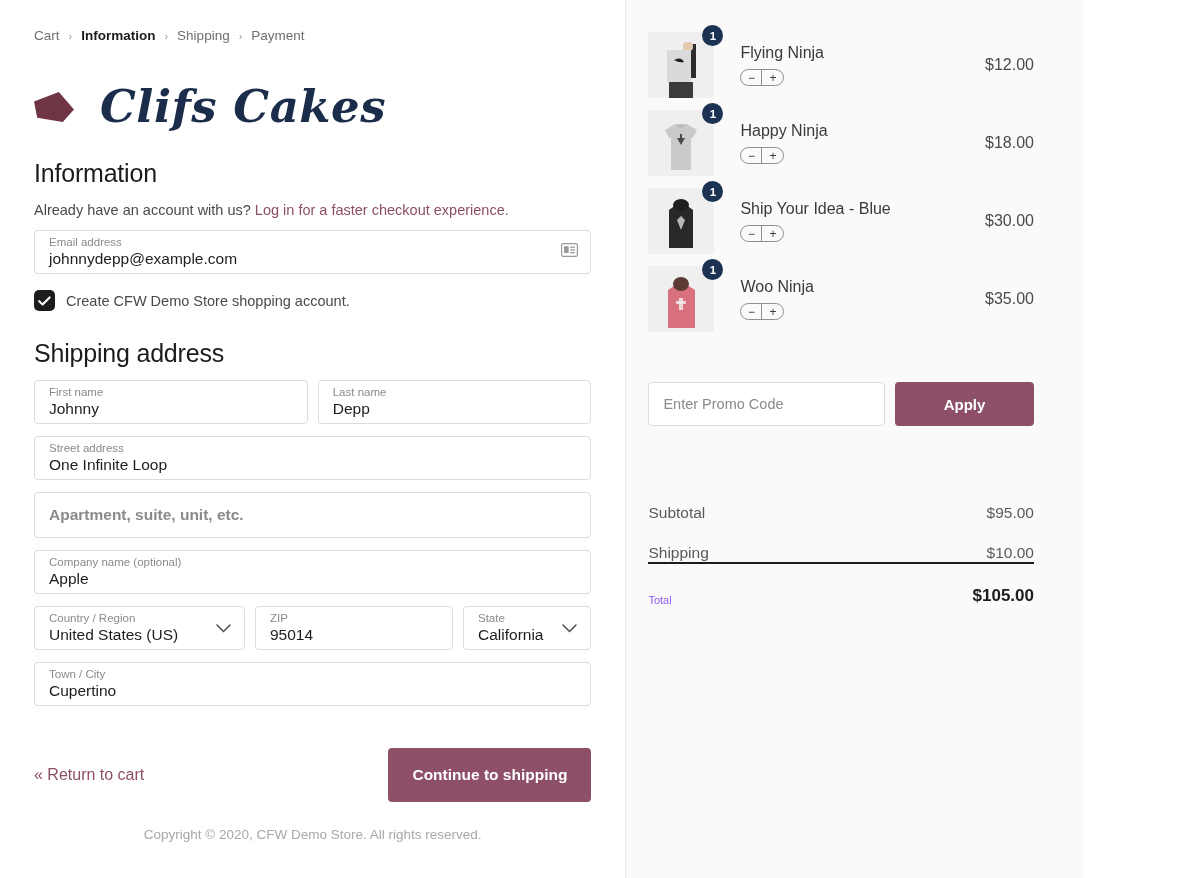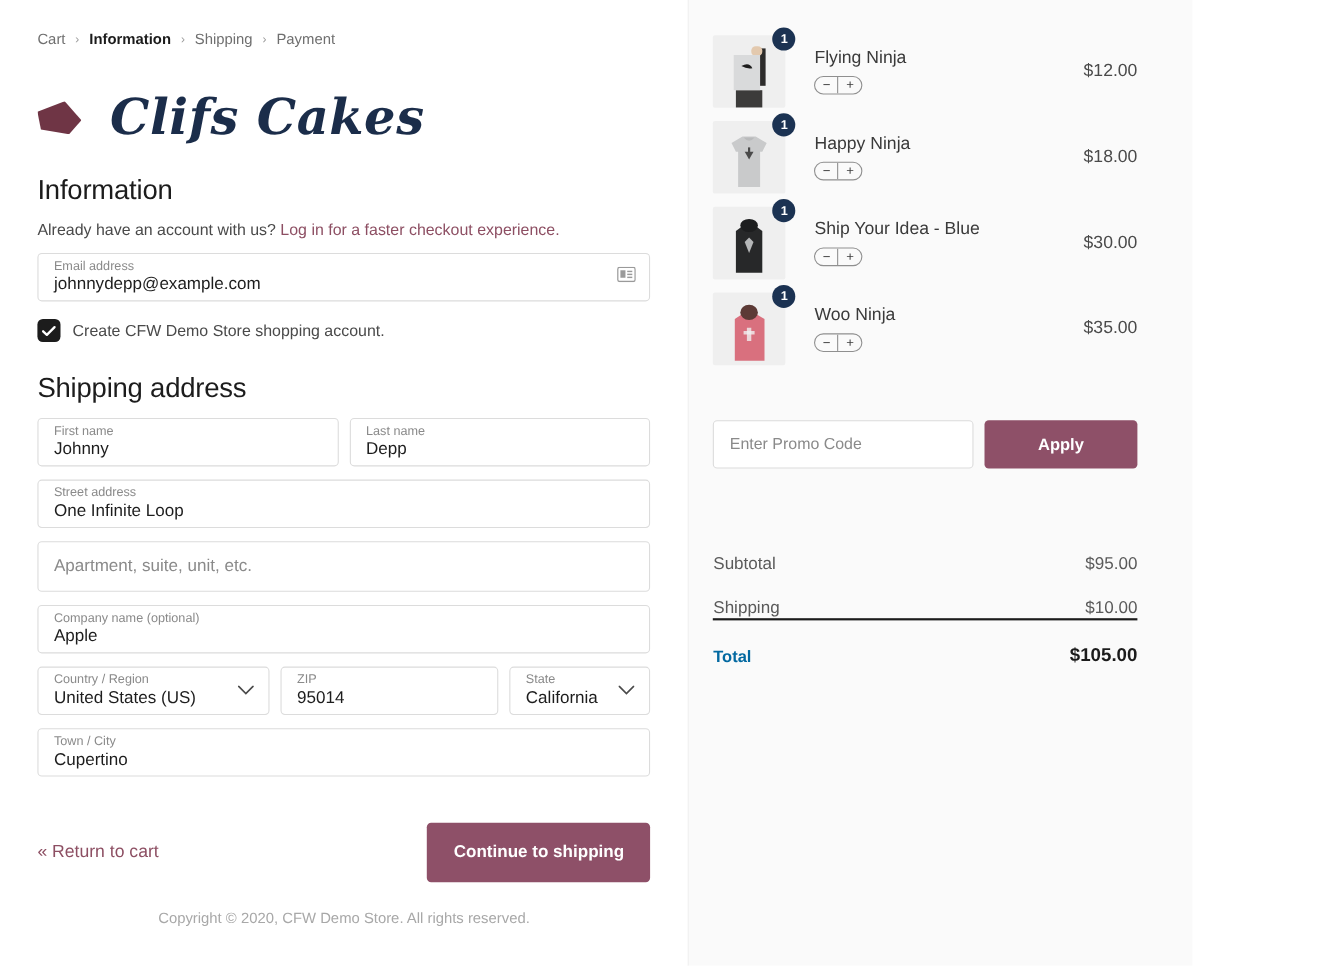--- a/index.html
+++ b/index.html
@@ -50,21 +50,21 @@
   
   .field {
     position: relative; border: 1px solid #dcdcdc; border-radius: 4px;
     background: #fff; height: 44px; margin-top: 12px;
     display: flex; flex-direction: column; justify-content: center;
     padding: 0 14px;
   }
   .field .flabel { font-size: 11.5px; color: #8a8a8a; line-height: 13px; }
   .field .fvalue { font-size: 15.5px; color: #1d1d1d; line-height: 19px; }
   .field .fplaceholder { font-size: 15.5px; color: #8a8a8a; }
-  .field.no-label { justify-content: center; }
+  .field.no-label { justify-content: center; font-weight: bold; }
   .field .right-icon { position: absolute; right: 12px; top: 50%; transform: translateY(-50%); }
   .field .chev { position: absolute; right: 13px; top: 50%; transform: translateY(-50%); }
 
   .check-row { display: flex; align-items: center; gap: 11px; margin-top: 16px; }
   .cbox {
     width: 21px; height: 21px; border-radius: 5px; background: #1c1c1c;
     display: flex; align-items: center; justify-content: center;
   }
   .check-label { font-size: 14.5px; color: #4a4a4a; }
 
@@ -129,21 +129,21 @@
     width: 139px; height: 44px; background: #8e5068; color: #fff;
     border: none; border-radius: 4px; font-size: 15px; font-weight: bold;
     font-family: inherit; cursor: pointer;
   }
 
   .totals { margin-top: 56px; }
   .total-row { display: flex; justify-content: space-between; align-items: flex-end; height: 40px; }
   .total-row .tl { font-size: 15.5px; color: #5a5a5a; }
   .total-row .tv { font-size: 15.5px; color: #5a5a5a; }
   .total-row.grand { border-top: 2px solid #1c1c1c; height: 44px; }
-  .total-row.grand .tl { color: #0369a1; font-weight: bold; font-size: 15px; }
+  .total-row.grand .tl { color: #8b5cf6; font-weight: normal; font-size: 11px; }
   .total-row.grand .tv { color: #1c1c1c; font-weight: bold; font-size: 17px; }
 
   
   .art { width: 52px; height: 60px; position: relative; }
 </style>
 </head>
 <body>
 
 <div class="page">
 

